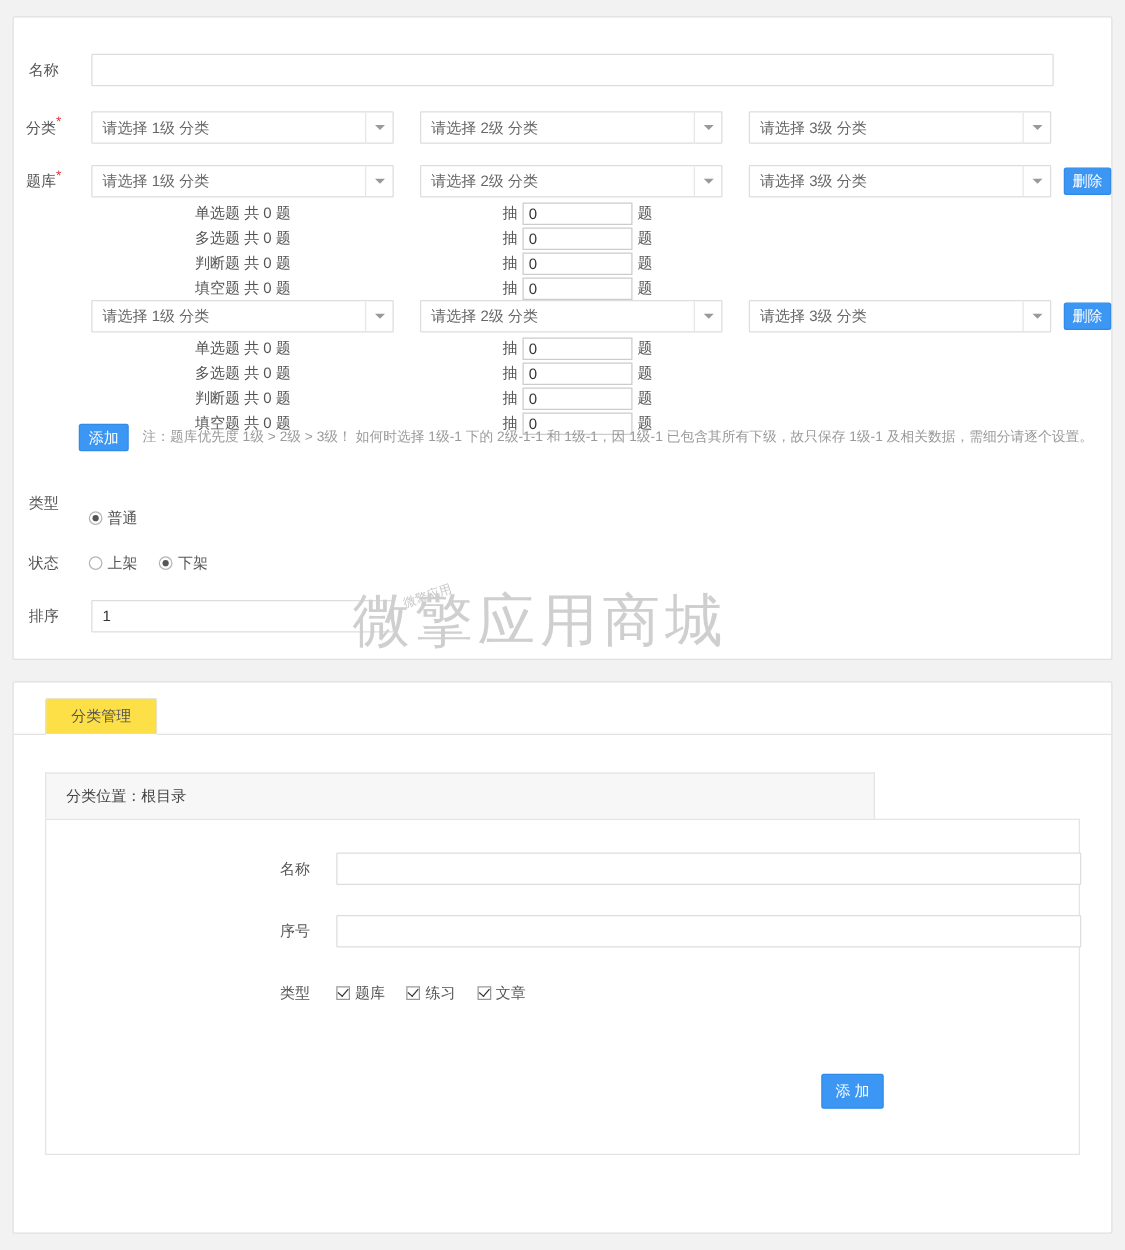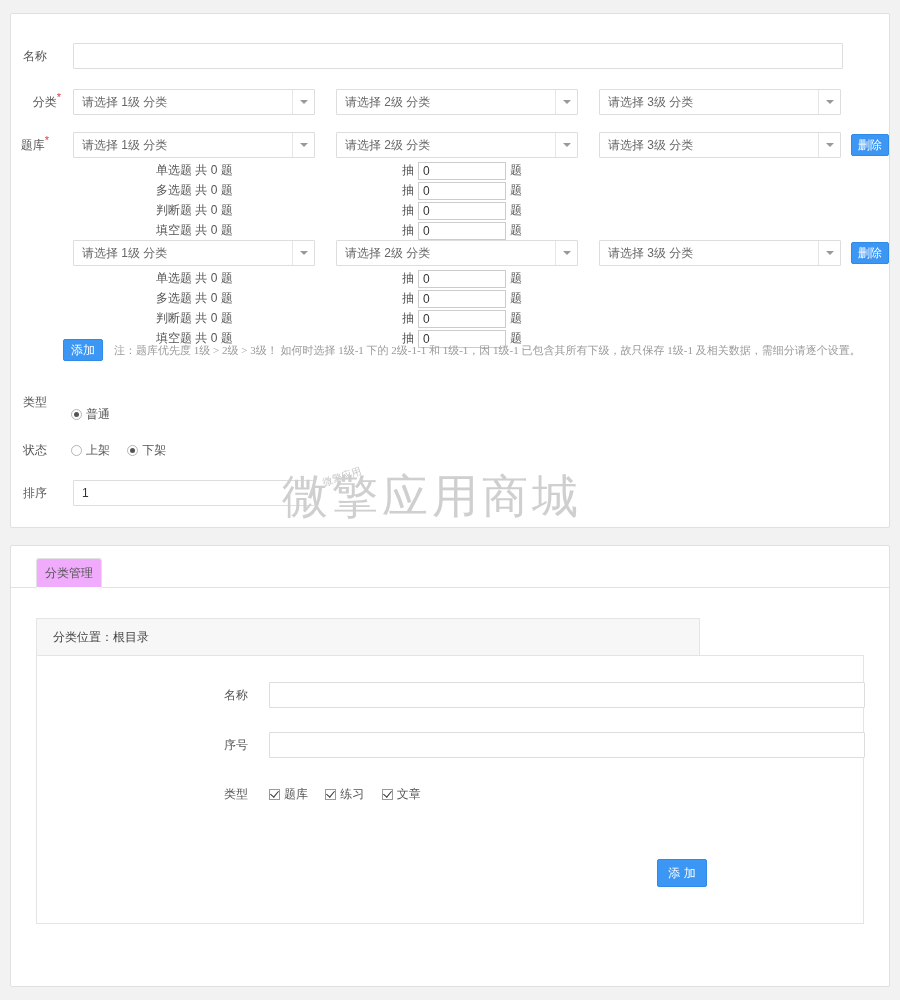--- a/index.html
+++ b/index.html
@@ -132,21 +132,20 @@
     outline: none;
     font-family: "Liberation Sans", "DejaVu Sans", sans-serif;
   }
 
   .note {
     position: absolute;
     font-size: 11px;
     color: #9a9a9a;
     line-height: 18px;
     white-space: nowrap;
-    font-family: Liberation Serif, serif;
   }
 
   
   .radio-group, .check-group {
     position: absolute;
     font-size: 12px;
     color: #555;
     line-height: 18px;
     white-space: nowrap;
   }
@@ -212,25 +211,25 @@
     position: absolute;
     left: 0; top: 0;
     width: 100%;
     height: 42px;
     border-bottom: 1px solid #e2e2e2;
   }
   .tab {
     position: absolute;
     left: 25px; top: 12px;
     height: 30px;
-    padding: 0 8px;
+    padding: 0 20px;
     line-height: 29px;
     font-size: 12px;
     color: #555;
-    background: #f0abfc;
+    background: #fde047;
     border: 1px solid #e2e2e2;
     border-bottom: 1px solid #fff;
     border-radius: 3px 3px 0 0;
     cursor: pointer;
   }
   .panel-head {
     position: absolute;
     left: 25px; top: 72px;
     width: 664px; height: 37px;
     background: #f7f7f7;
@@ -252,21 +251,21 @@
 </head>
 <body>
 
 <div class="page">
 
   <div class="card" id="card-top">
 
     <div class="flabel" style="left:0px; top:29px; width:48px;">名称</div>
     <input class="inp" style="left: 62px; top: 29px; width: 770px;" value="" placeholder="">
 
-    <div class="flabel" style="left:12px; top:75px; width:48px;">
+    <div class="flabel" style="left:0px; top:75px; width:48px;">
       <span>分类</span><span class="req">*</span>
     </div>
     <div class="sel" style="left:62px; top:75px; width:242px;">
       <div class="selval">请选择 1级 分类</div>
       <div class="selarrow">
           <i></i>
         </div>
     </div>
     <div class="sel" style="left:325px; top:75px; width:242px;">
       <div class="selval">请选择 2级 分类</div>

